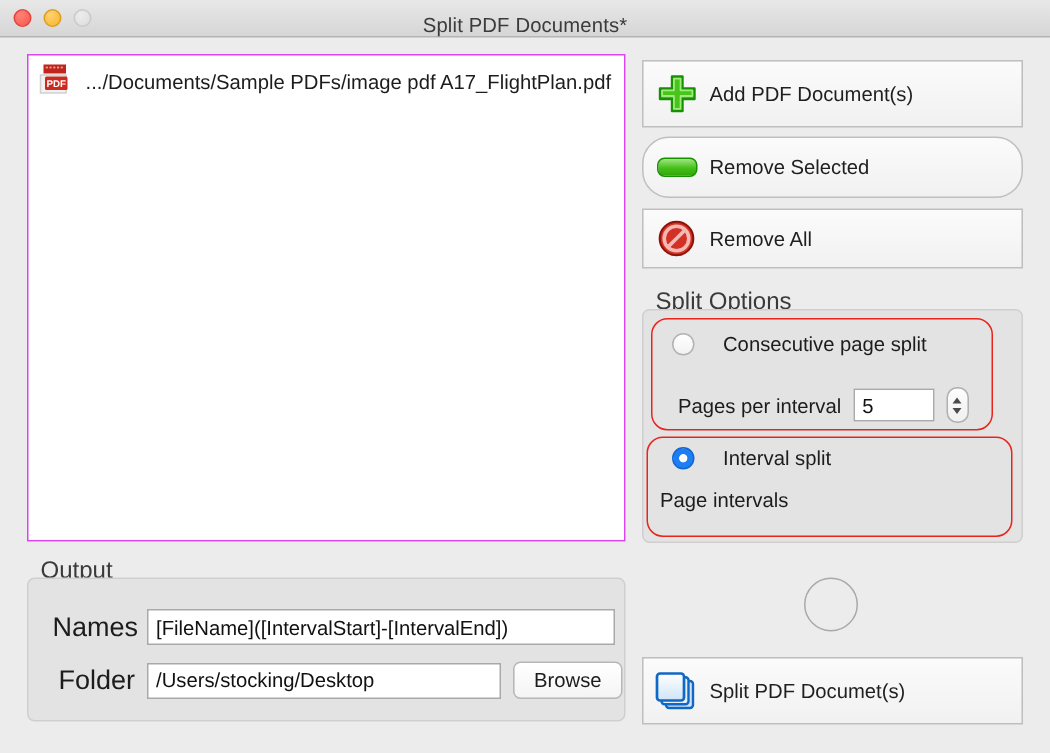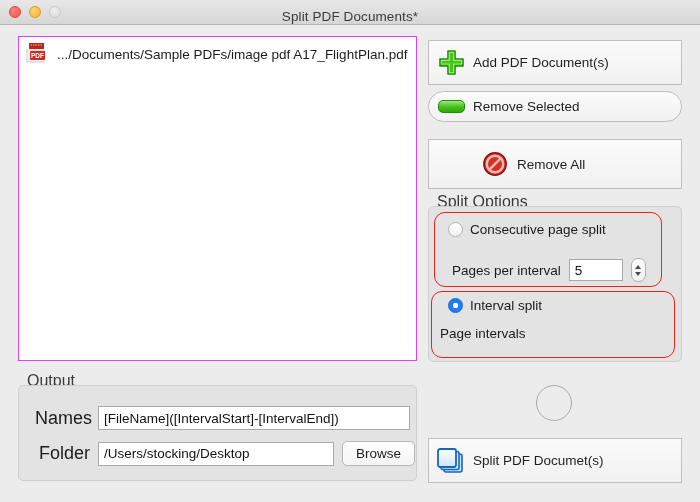--- a/index.html
+++ b/index.html
@@ -107,22 +107,22 @@
     flex: 0 0 auto;
   }
   .btn .btn-label {
     flex: 1;
     text-align: left;
     font-size: 13.5px;
     color: #1f1f1f;
     padding-right: 26px;
   }
   #btn-add     { left: 428px; top: 40px;  width: 254px; height: 45px; }
-  #btn-remsel  { left: 428px; top: 91px;  width: 254px; height: 31px; border-radius: 18px; }
-  #btn-remall  { left: 428px; top: 139px; width: 254px; height: 50px; padding-left: 44px; }
+  #btn-remsel  { left: 428px; top: 91px;  width: 254px; height: 41px; border-radius: 18px; }
+  #btn-remall  { left: 428px; top: 139px; width: 254px; height: 40px; }
   .minus-icon {
     width: 27px; height: 13px;
     border-radius: 5px;
     background: linear-gradient(to bottom, #9fe585 0%, #46c017 55%, #31a60c 100%);
     border: 1.5px solid #169100;
     box-sizing: border-box;
   }
 
   
   .group-label {
@@ -150,21 +150,21 @@
     border-radius: 11px;
     pointer-events: none;
   }
   #red-consecutive { left: 434px; top: 212px; width: 228px; height: 75px; }
   #red-interval    { left: 431px; top: 291px; width: 244px; height: 67px; }
 
   .radio-row {
     position: absolute;
     display: flex;
     align-items: center;
-    gap: 7px;
+    gap: 19px;
   }
   #row-consecutive { left: 448px; top: 222px; }
   #row-interval    { left: 448px; top: 298px; }
   .radio {
     width: 15px; height: 15px;
     border-radius: 50%;
     box-sizing: border-box;
     flex: 0 0 auto;
   }
   .radio.off {

